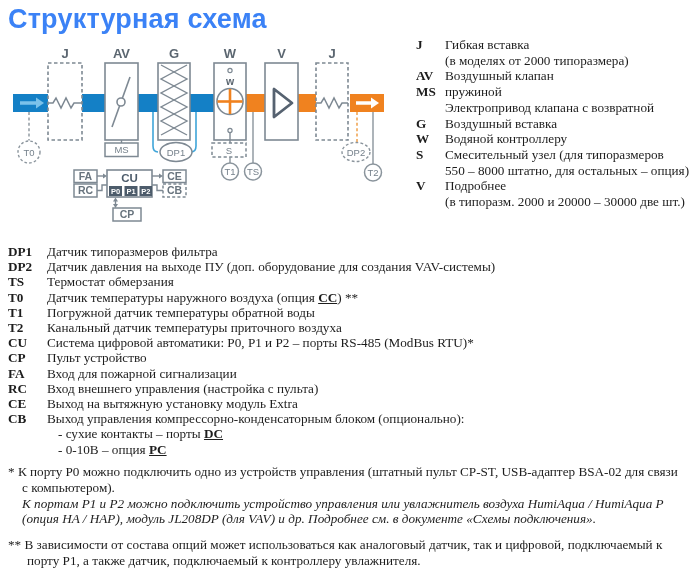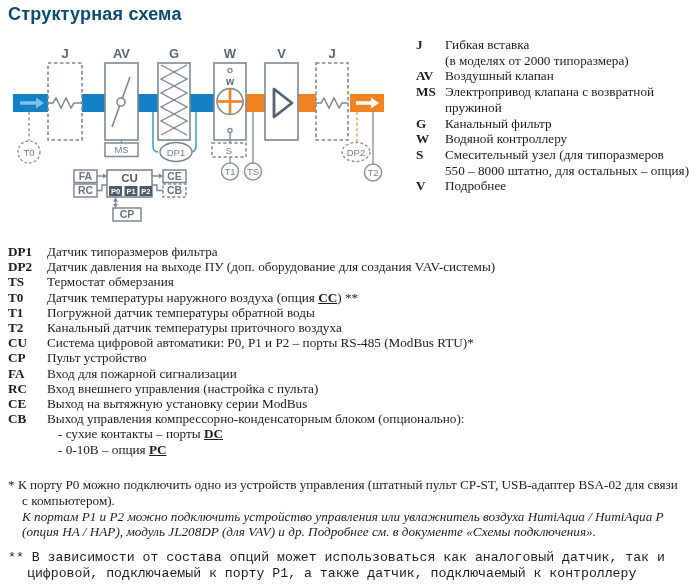--- a/index.html
+++ b/index.html
@@ -1,36 +1,36 @@
 <!DOCTYPE html>
 <html><head>
 <meta charset="utf-8">
 <style>
   html,body{margin:0;padding:0;background:#fff;}
   #page{position:relative;width:700px;height:584px;background:#fff;overflow:hidden;
         font-family:"Liberation Serif",serif;color:#1d1d1d;}
   .heading{position:absolute;left:8px;top:4px;font-family:"Liberation Sans",sans-serif;
-           font-weight:bold;font-size:18px;color:#0c4a6e;letter-spacing:.2px;}
+           font-weight:bold;font-size:27px;color:#3b82f6;letter-spacing:.2px;}
   .diagram{position:absolute;left:0;top:0;}
   
   .legend{position:absolute;left:416px;top:37px;width:282px;font-size:13.2px;line-height:15.7px;}
   .lg-row{display:flex;}
   .lg-key{width:29px;font-weight:bold;flex:none;}
   .lg-txt{flex:1;}
   
   .abbr{position:absolute;left:8px;top:244px;width:688px;font-size:13.2px;line-height:15.2px;}
   .ab-row{display:flex;}
   .ab-key{width:39px;font-weight:bold;flex:none;}
   .ab-txt{flex:1;}
   .ab-sub{padding-left:50px;}
   .b{font-weight:bold;text-decoration:underline;}
   
-  .fn{position:absolute;left:8px;width:676px;font-size:13.2px;line-height:15.8px;margin-top:13px;}
+  .fn{position:absolute;left:8px;width:676px;font-size:13.2px;line-height:15.8px;}
   .fn1{top:464px;}
-  .fn2{top:537px;font-family:Liberation Mono, monospace;}
+  .fn2{top:537px;}
   .fn p{margin:0;}
   .hang1{padding-left:14px;text-indent:-14px;}
   .cont{padding-left:14px;font-style:italic;}
   .hang2{padding-left:19px;text-indent:-19px;}
   
   text{font-family:"Liberation Sans",sans-serif;}
   .sec-lb{font-size:13px;font-weight:bold;fill:#5b6670;}
   .node-lb{font-size:9.5px;fill:#75818b;}
   .ctl-lb{font-size:10.5px;font-weight:600;fill:#68747e;}
   .cu-lb{font-size:11.5px;font-weight:bold;fill:#4d5c6b;}
@@ -208,43 +208,44 @@
         <div>(в моделях от 2000 типоразмера)</div>
       </span>
     </div>
     <div class="lg-row">
       <span class="lg-key">AV</span>
       <span class="lg-txt">Воздушный клапан</span>
     </div>
     <div class="lg-row">
       <span class="lg-key">MS</span>
       <span class="lg-txt">
+        <div>пружиной</div>
         <div>Электропривод клапана с возвратной</div>
-        <div>пружиной</div>
       </span>
     </div>
     <div class="lg-row">
       <span class="lg-key">G</span>
-      <span class="lg-txt">Канальный фильтр</span>
+      <span class="lg-txt">Воздушный вставка</span>
     </div>
     <div class="lg-row">
       <span class="lg-key">W</span>
       <span class="lg-txt">Водяной контроллеру</span>
     </div>
     <div class="lg-row">
       <span class="lg-key">S</span>
       <span class="lg-txt">
         <div>Смесительный узел (для типоразмеров</div>
         <div>550 – 8000 штатно, для остальных – опция)</div>
       </span>
     </div>
     <div class="lg-row">
       <span class="lg-key">V</span>
       <span class="lg-txt">
         <div>Подробнее</div>
+        <div>(в типоразм. 2000 и 20000 – 30000 две шт.)</div>
       </span>
     </div>
   </div>
 
   <div class="abbr">
     <div class="ab-row">
       <span class="ab-key">DP1</span>
         <span class="ab-txt">Датчик типоразмеров фильтра</span>
     </div>
     <div class="ab-row">
@@ -278,21 +279,21 @@
     <div class="ab-row">
       <span class="ab-key">FA</span>
         <span class="ab-txt">Вход для пожарной сигнализации</span>
     </div>
     <div class="ab-row">
       <span class="ab-key">RC</span>
         <span class="ab-txt">Вход внешнего управления (настройка с пульта)</span>
     </div>
     <div class="ab-row">
       <span class="ab-key">CE</span>
-        <span class="ab-txt">Выход на вытяжную установку серии ModBus</span>
+        <span class="ab-txt">Выход на вытяжную установку модуль Extra</span>
     </div>
     <div class="ab-row">
       <span class="ab-key">CB</span>
         <span class="ab-txt">Выход управления компрессорно-конденсаторным блоком (опционально):</span>
     </div>
     <div class="ab-sub">
       <span>- сухие контакты – порты </span><span class="b">DC</span>
     </div>
     <div class="ab-sub">
       <span>- 0-10В – опция </span><span class="b">PC</span>

